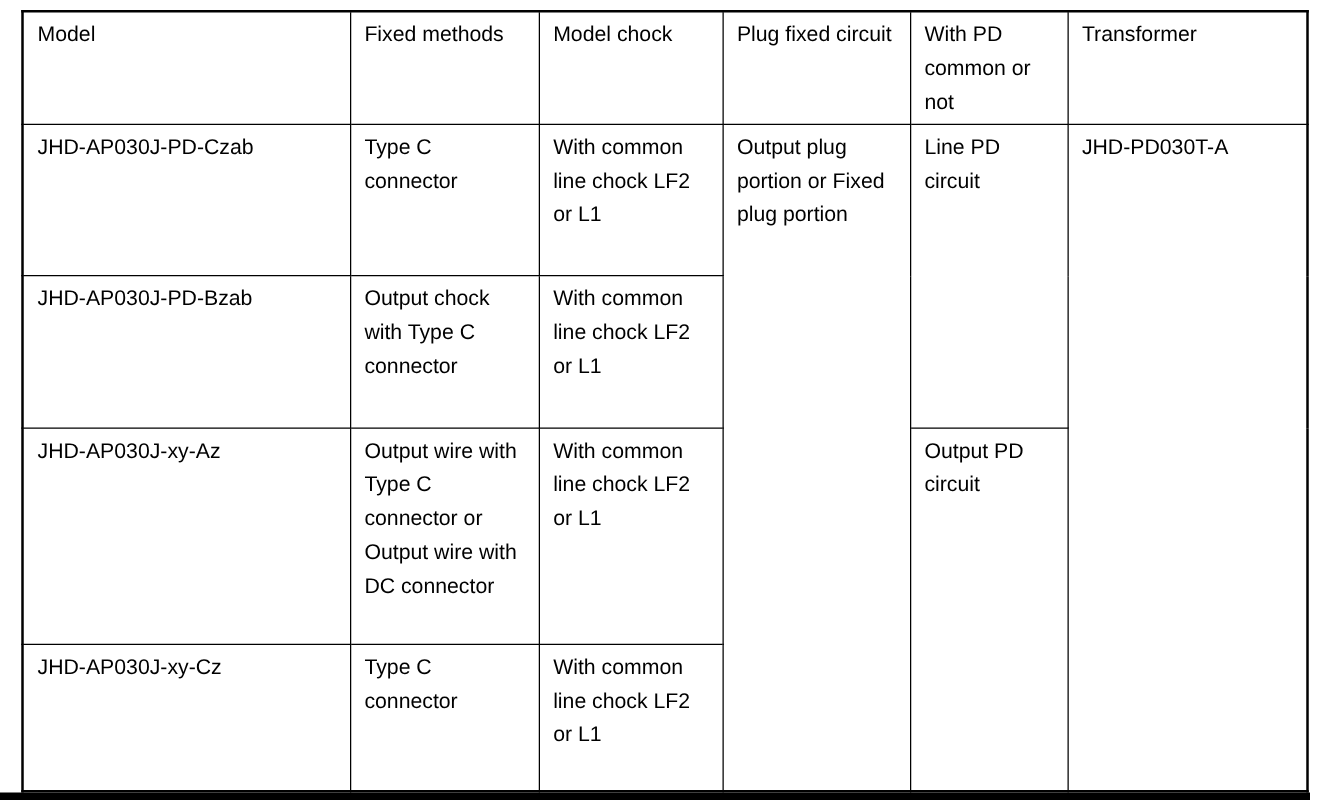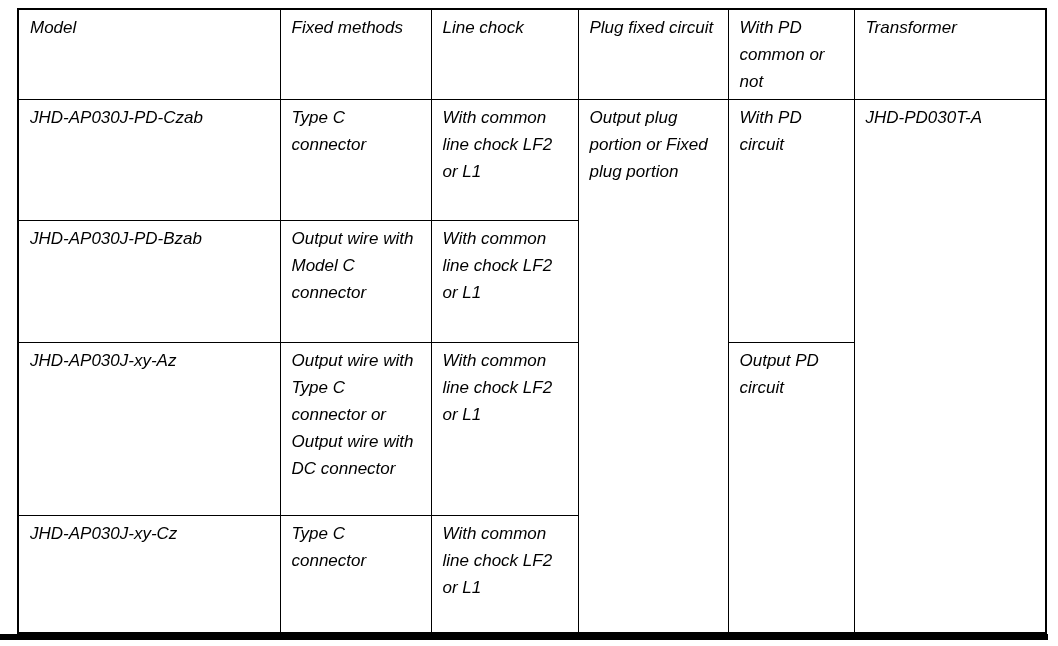--- a/index.html
+++ b/index.html
@@ -17,21 +17,20 @@
     overflow: hidden;
   }
   table.spec {
     position: absolute;
     left: 17px;
     top: 8px;
     width: 1028px;
     border-collapse: collapse;
     table-layout: fixed;
     border: 2px solid #000000;
-    font-style: italic;
   }
   table.spec th,
   table.spec td {
     border: 1px solid #000000;
     vertical-align: top;
     text-align: left;
     font-weight: normal;
     font-size: 17px;
     line-height: 27px;
     padding: 4px 10px 4px 11px;
@@ -63,38 +62,38 @@
       <col style="width:151px">
       <col style="width:147px">
       <col style="width:150px">
       <col style="width:126px">
       <col style="width:192px">
     </colgroup>
     <tbody>
       <tr class="hdr">
         <th>Model</th>
         <th>Fixed methods</th>
-        <th>Line chock</th>
+        <th>Model chock</th>
         <th>Plug fixed circuit</th>
         <th>With PD common or not</th>
         <th>Transformer</th>
       </tr>
 
       <tr class="row-1">
         <td>JHD-AP030J-PD-Czab</td>
         <td>Type C connector</td>
         <td>With common line chock LF2 or L1</td>
         <td rowspan="4">Output plug portion or Fixed plug portion</td>
-        <td rowspan="2">With PD circuit</td>
+        <td rowspan="2">Line PD circuit</td>
         <td rowspan="4">JHD-PD030T-A</td>
       </tr>
 
       <tr class="row-2">
         <td>JHD-AP030J-PD-Bzab</td>
-        <td>Output wire with Model C connector</td>
+        <td>Output chock with Type C connector</td>
         <td>With common line chock LF2 or L1</td>
       </tr>
 
       <tr class="row-3">
         <td>JHD-AP030J-xy-Az</td>
         <td>Output wire with Type C connector or Output wire with DC connector</td>
         <td>With common line chock LF2 or L1</td>
         <td rowspan="2">Output PD circuit</td>
       </tr>
 

